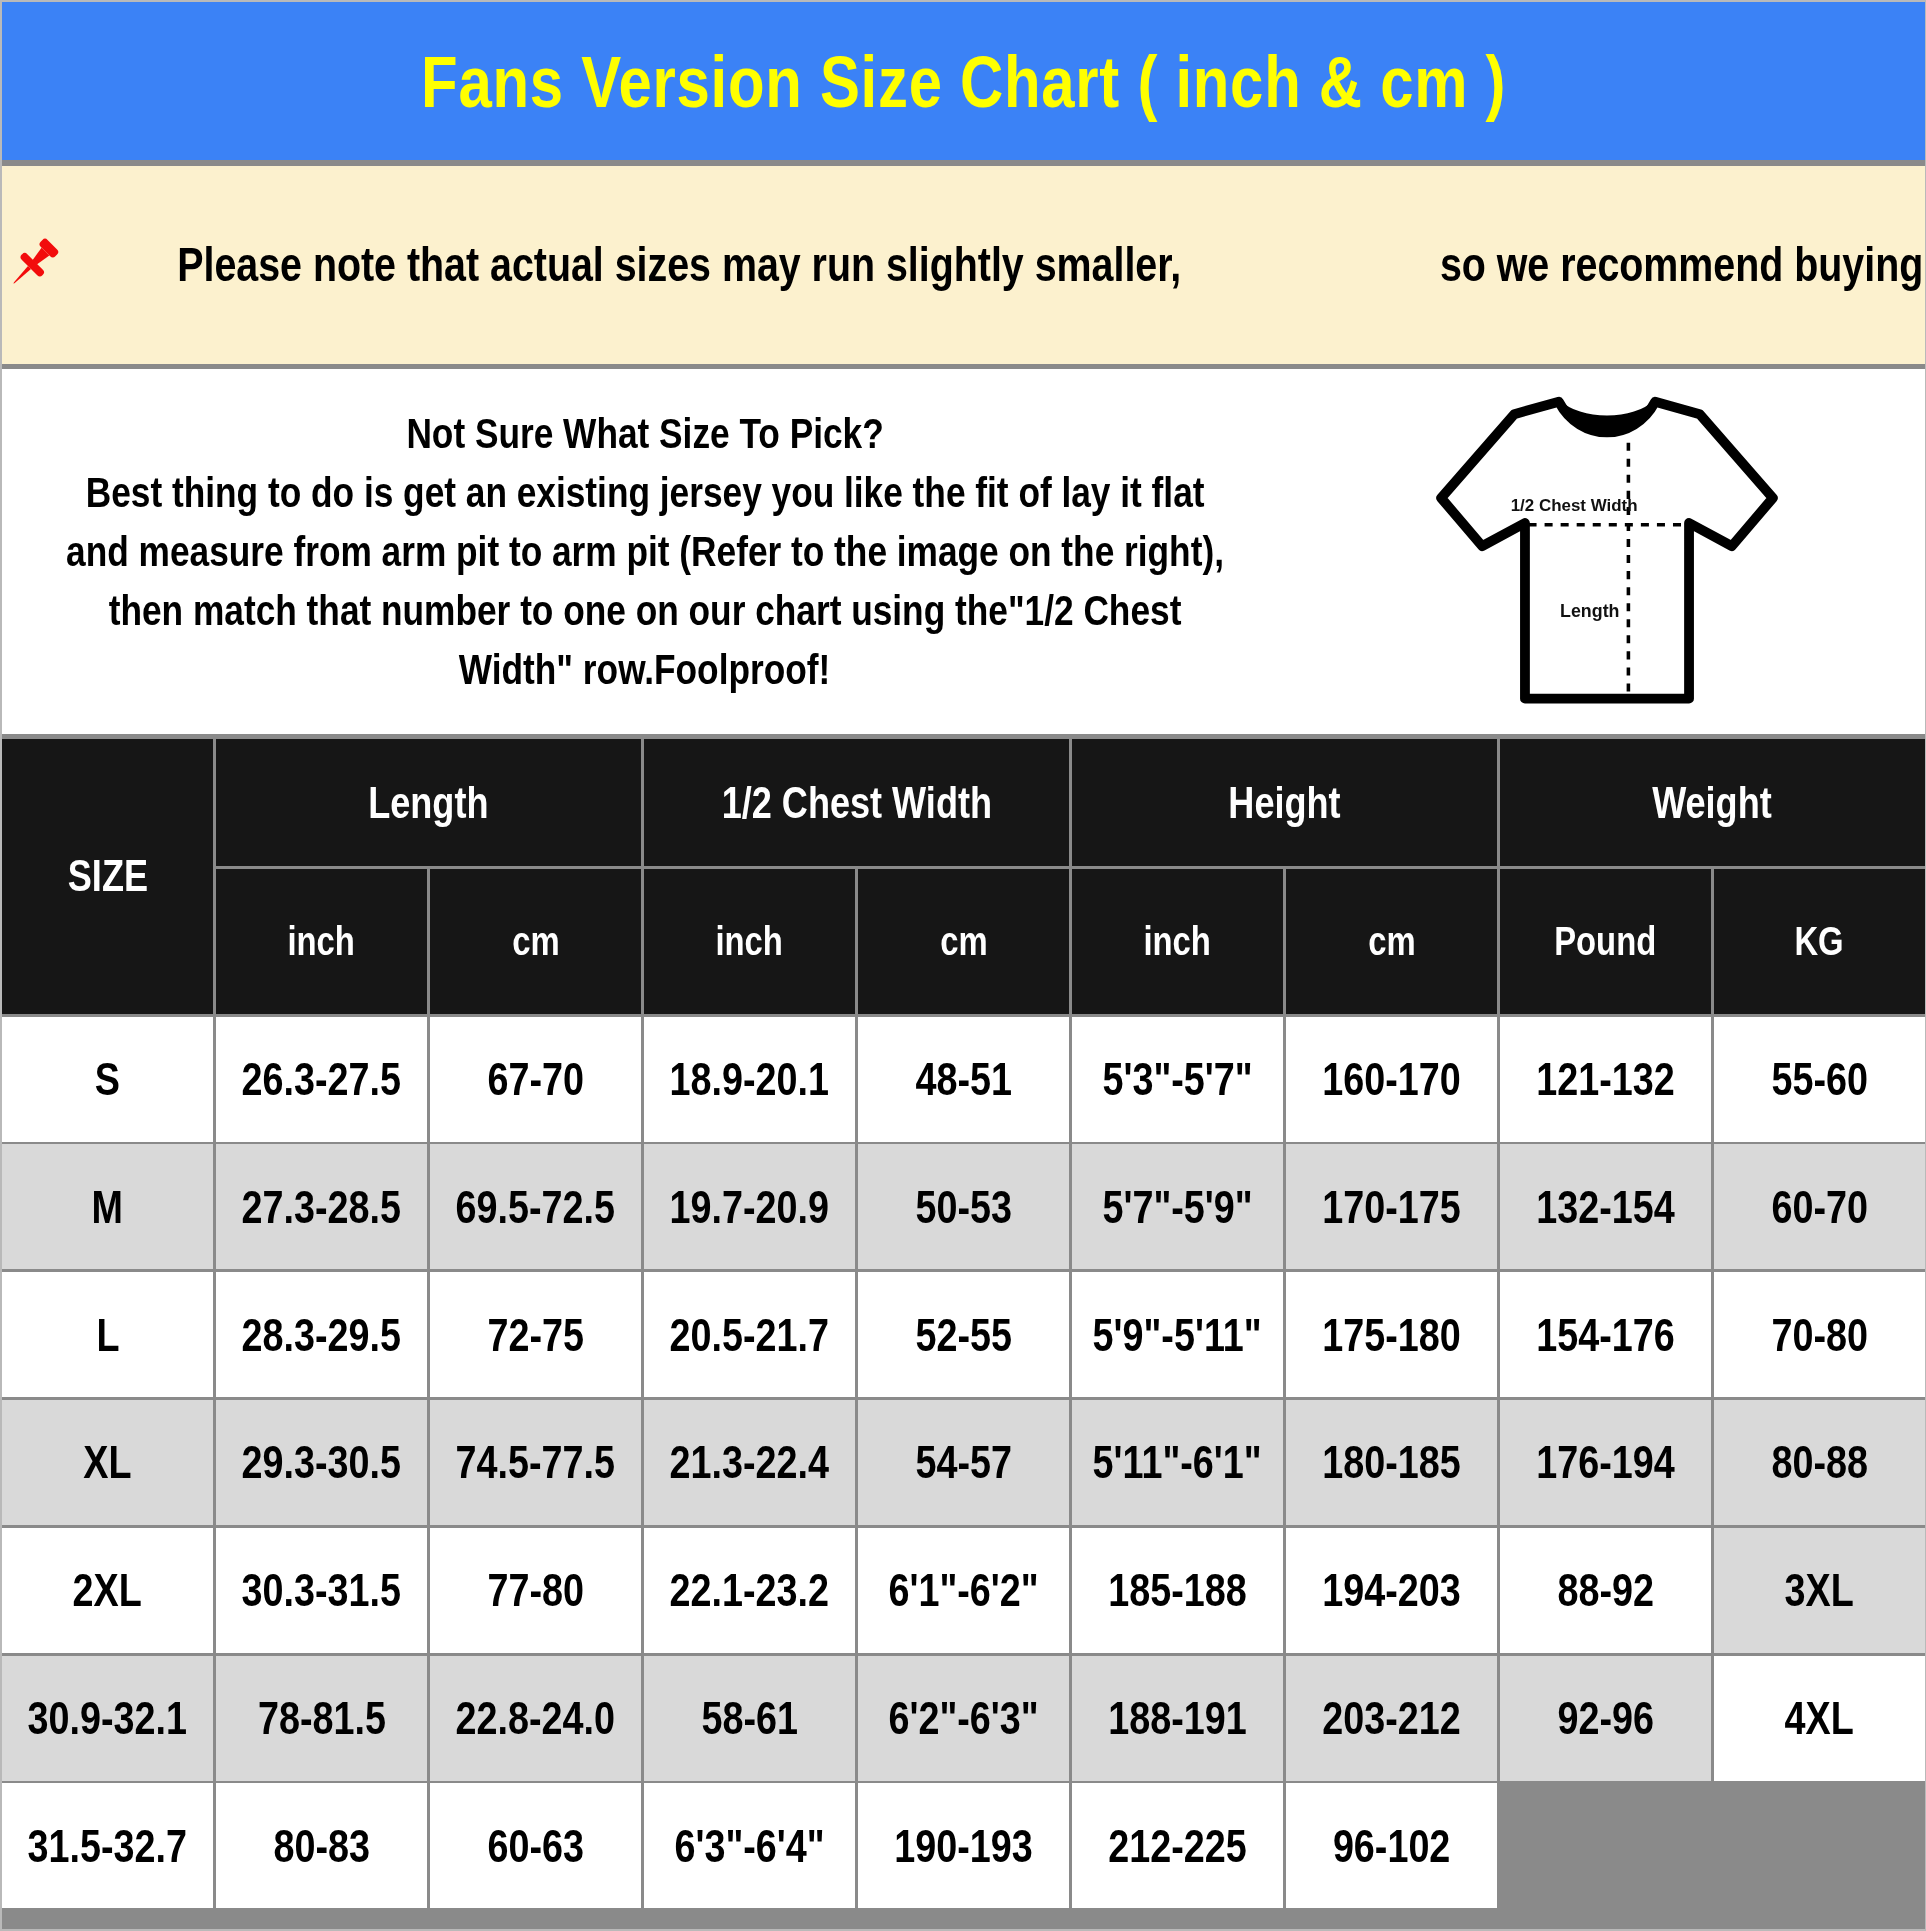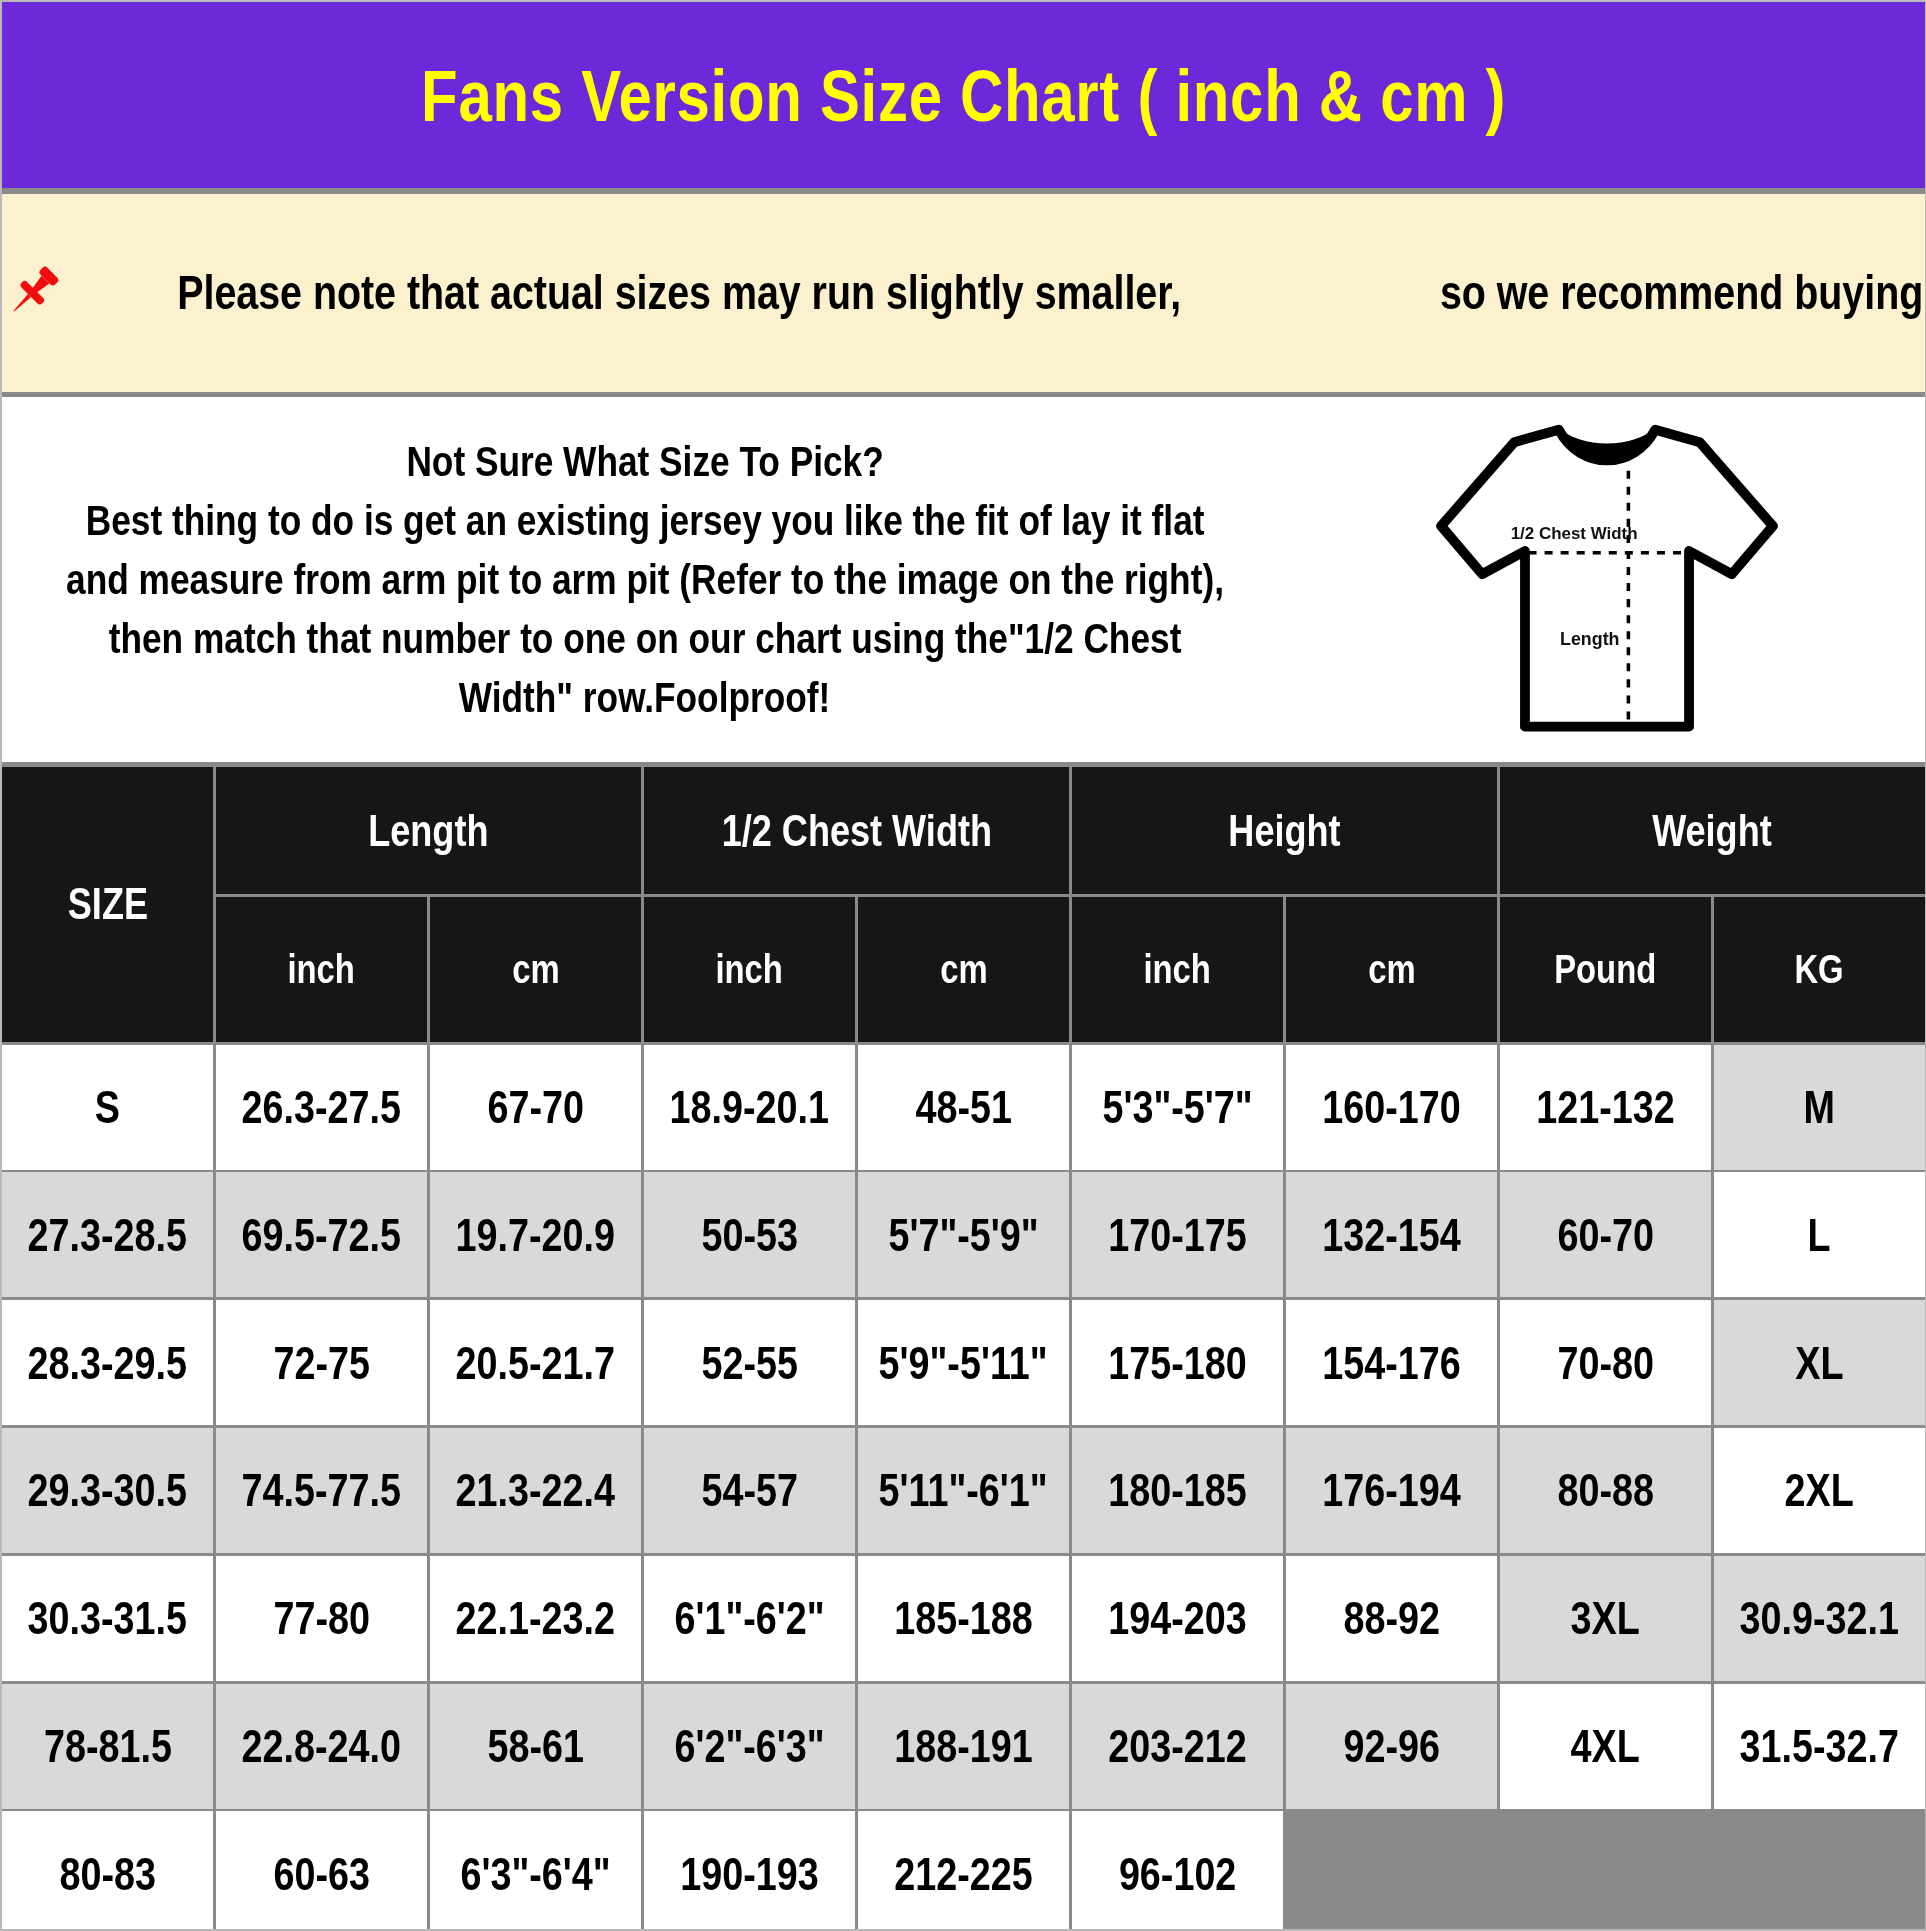--- a/index.html
+++ b/index.html
@@ -9,21 +9,21 @@
     background:#ffffff;
     display:flex; flex-direction:column;
     font-family:"Liberation Sans","DejaVu Sans",sans-serif;
     font-weight:bold; color:#000;
     overflow:hidden;
   }
   
   .cond { display:inline-block; transform:scaleX(0.82); transform-origin:50% 50%; white-space:nowrap; }
 
   
-  .banner { height:186px; background:#6d28d9; display:flex; align-items:center; justify-content:center; flex:none; }
+  .banner { height:158px; background:#3b82f6; display:flex; align-items:center; justify-content:center; flex:none; }
   .title { font-size:73px; color:#ffff00; letter-spacing:0.9px; }
 
   .hr { height:5.5px; background:#8a8a8a; flex:none; }
 
   
   .note {
     height:198px; background:#fcf1ce; flex:none;
     display:flex; flex-direction:row; align-items:center; justify-content:space-between;
     gap:24px; font-size:48px;
   }
@@ -166,20 +166,23 @@
       </div>
       <div class="cell">
         <span class="cond">5'3"-5'7"</span>
       </div>
       <div class="cell">
         <span class="cond">160-170</span>
       </div>
       <div class="cell">
         <span class="cond">121-132</span>
       </div>
+      <div class="cell">
+        <span class="cond">55-60</span>
+      </div>
       <div class="cell alt">
         <span class="cond">M</span>
       </div>
       <div class="cell alt">
         <span class="cond">27.3-28.5</span>
       </div>
       <div class="cell alt">
         <span class="cond">69.5-72.5</span>
       </div>
       <div class="cell alt">

